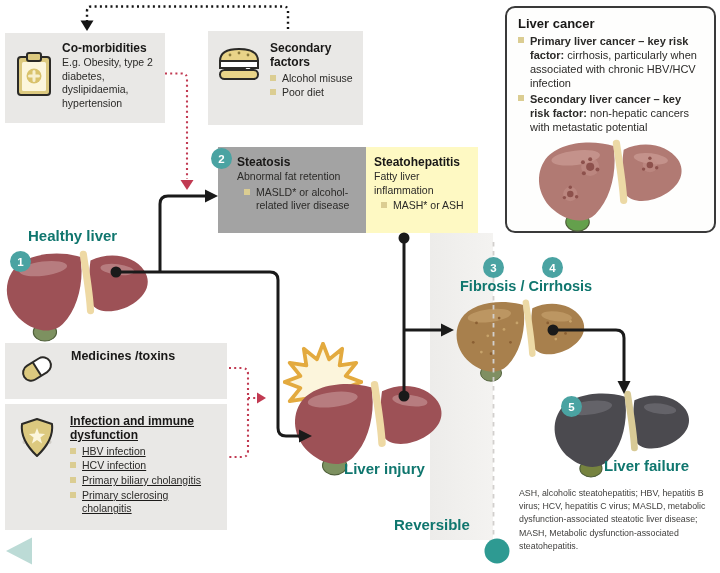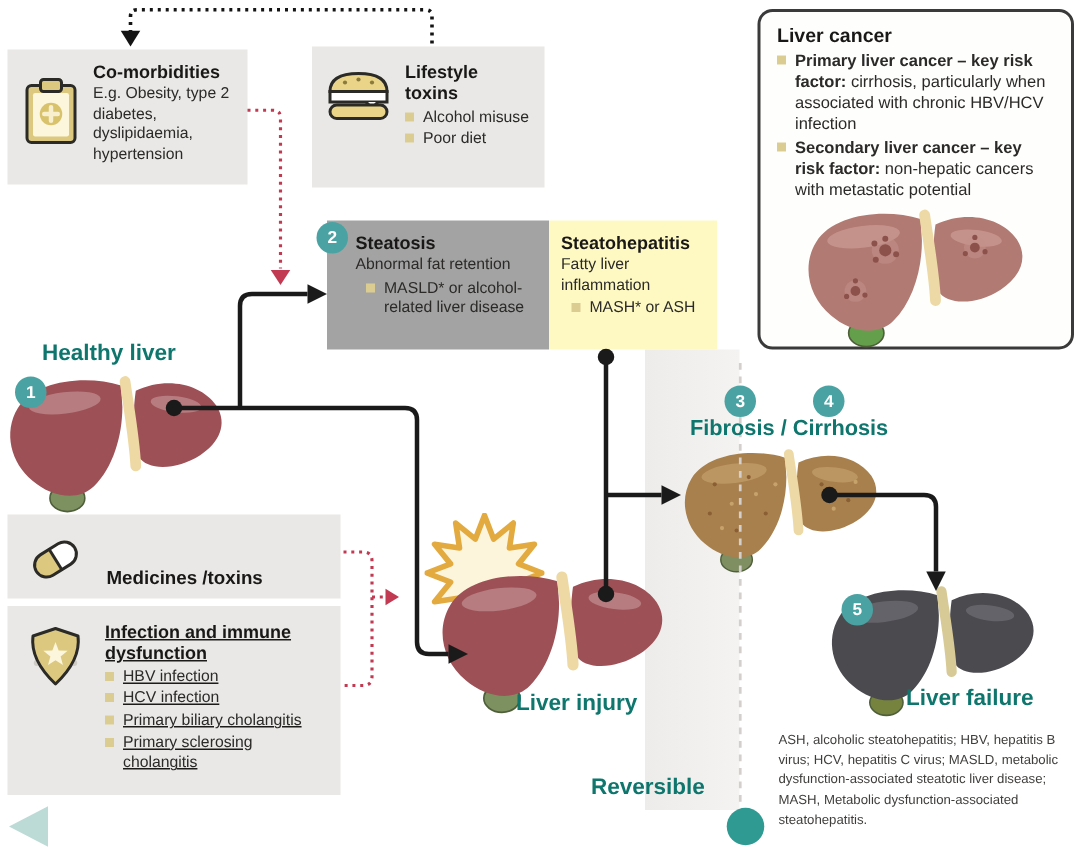--- a/index.html
+++ b/index.html
@@ -91,21 +91,21 @@
         <path d="M4,16 Q4,4 23,4 Q42,4 42,16 Z" fill="#e9d488" stroke="#2b2a27" stroke-width="2"></path>
         <circle cx="14" cy="10" r="1.4" fill="#8a7a3c"></circle>
           <circle cx="23" cy="8" r="1.4" fill="#8a7a3c"></circle>
           <circle cx="32" cy="10" r="1.4" fill="#8a7a3c"></circle>
         <rect x="4" y="16" width="38" height="7" fill="#ffffff" stroke="#2b2a27" stroke-width="2"></rect>
         <path d="M28,23 l4,4 l4,-4" fill="#fff" stroke="#2b2a27" stroke-width="2"></path>
         <rect x="4" y="25" width="38" height="9" rx="4.5" fill="#e9d488" stroke="#2b2a27" stroke-width="2"></rect>
       </svg>
     </span>
     <div>
-      <div class="box-title">Lifestyle toxins</div>
+      <div class="box-title">Secondary factors</div>
       <ul class="bullets">
         <li>Alcohol misuse</li>
         <li>Poor diet</li>
       </ul>
     </div>
   </div>
 
   <div class="cancer-box">
     <div class="box-title">Liver cancer</div>
     <ul class="bullets">
@@ -155,21 +155,21 @@
       <li>MASH* or ASH</li>
     </ul>
   </div>
 
   <div class="stage-label" style="left:28px; top:227px; font-size:15px;">Healthy liver</div>
   <svg class="liver-svg lv-healthy" style="left:2px; top:248px;" width="152" height="94" viewBox="0 0 170 105">
       <use href="#liver-def"></use>
     </svg>
   <div class="num-badge" style="left:10px; top:251px;">1</div>
 
-  <div class="gray-box" style="left:5px; top:343px; width:222px; height:56px; padding:6px 10px; display:flex; align-items:flex-end; gap:12px;">
+  <div class="gray-box" style="left:5px; top:343px; width:222px; height:56px; padding:6px 10px; display:flex; align-items:flex-start; gap:12px;">
     <span style="flex:0 0 auto;">
       <svg width="44" height="40" viewBox="0 0 44 40">
         <g transform="rotate(-32 22 20)">
           <path d="M15,12 H22 V28 H15 Q7,28 7,20 Q7,12 15,12 Z" fill="#dcc97f"></path>
           <path d="M22,12 H29 Q37,12 37,20 Q37,28 29,28 H22 Z" fill="#ffffff"></path>
           <rect x="7" y="12" width="30" height="16" rx="8" fill="none" stroke="#2b2a27" stroke-width="2"></rect>
           <line x1="22" y1="12" x2="22" y2="28" stroke="#2b2a27" stroke-width="2"></line>
         </g>
       </svg>
     </span>

